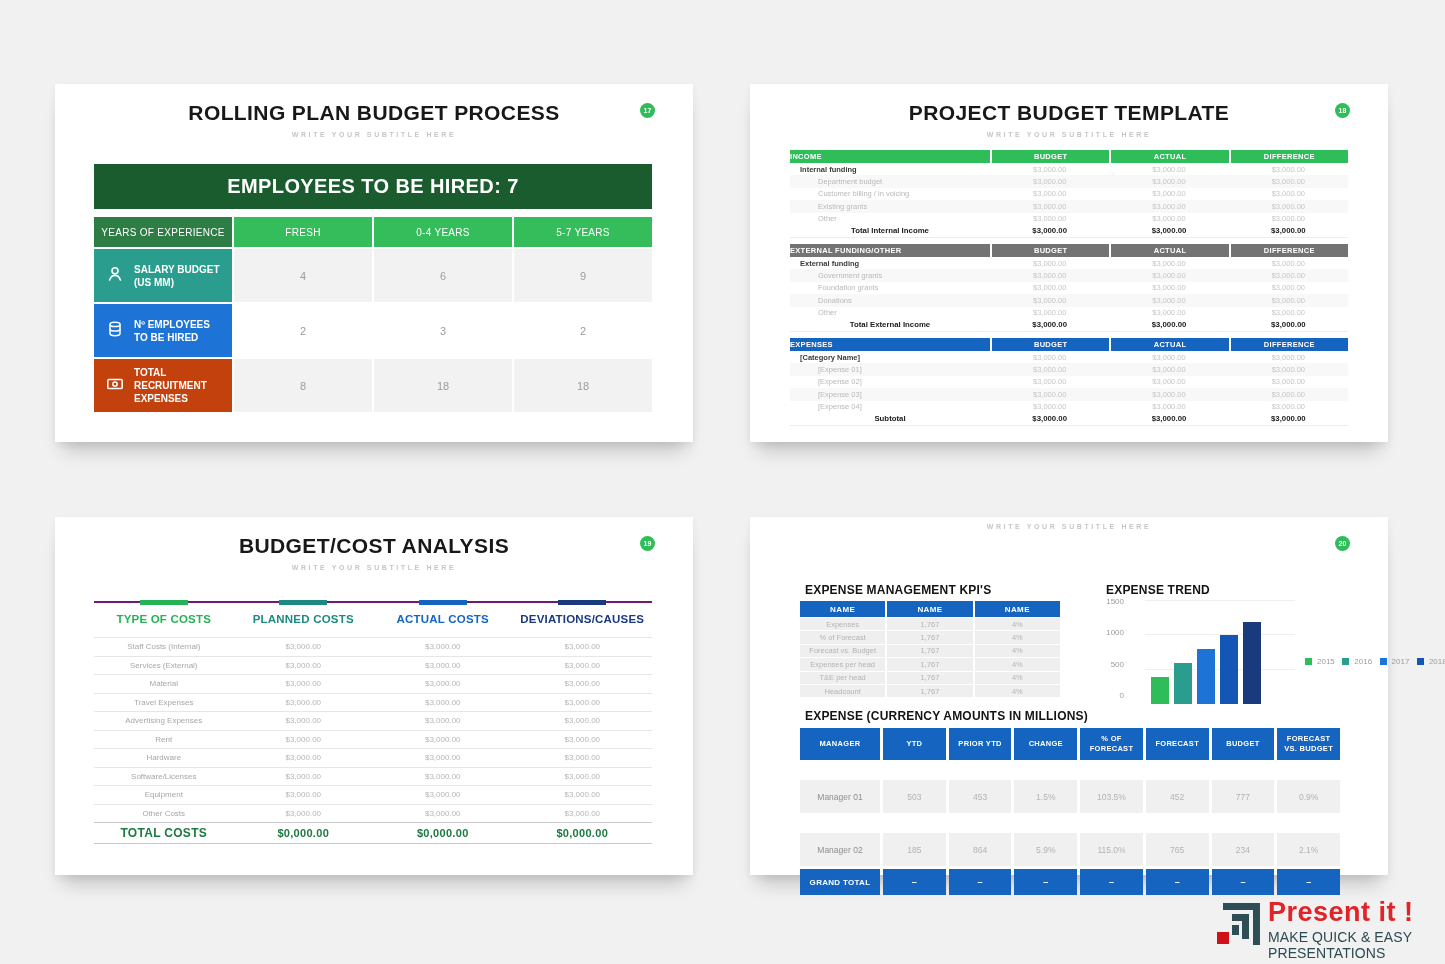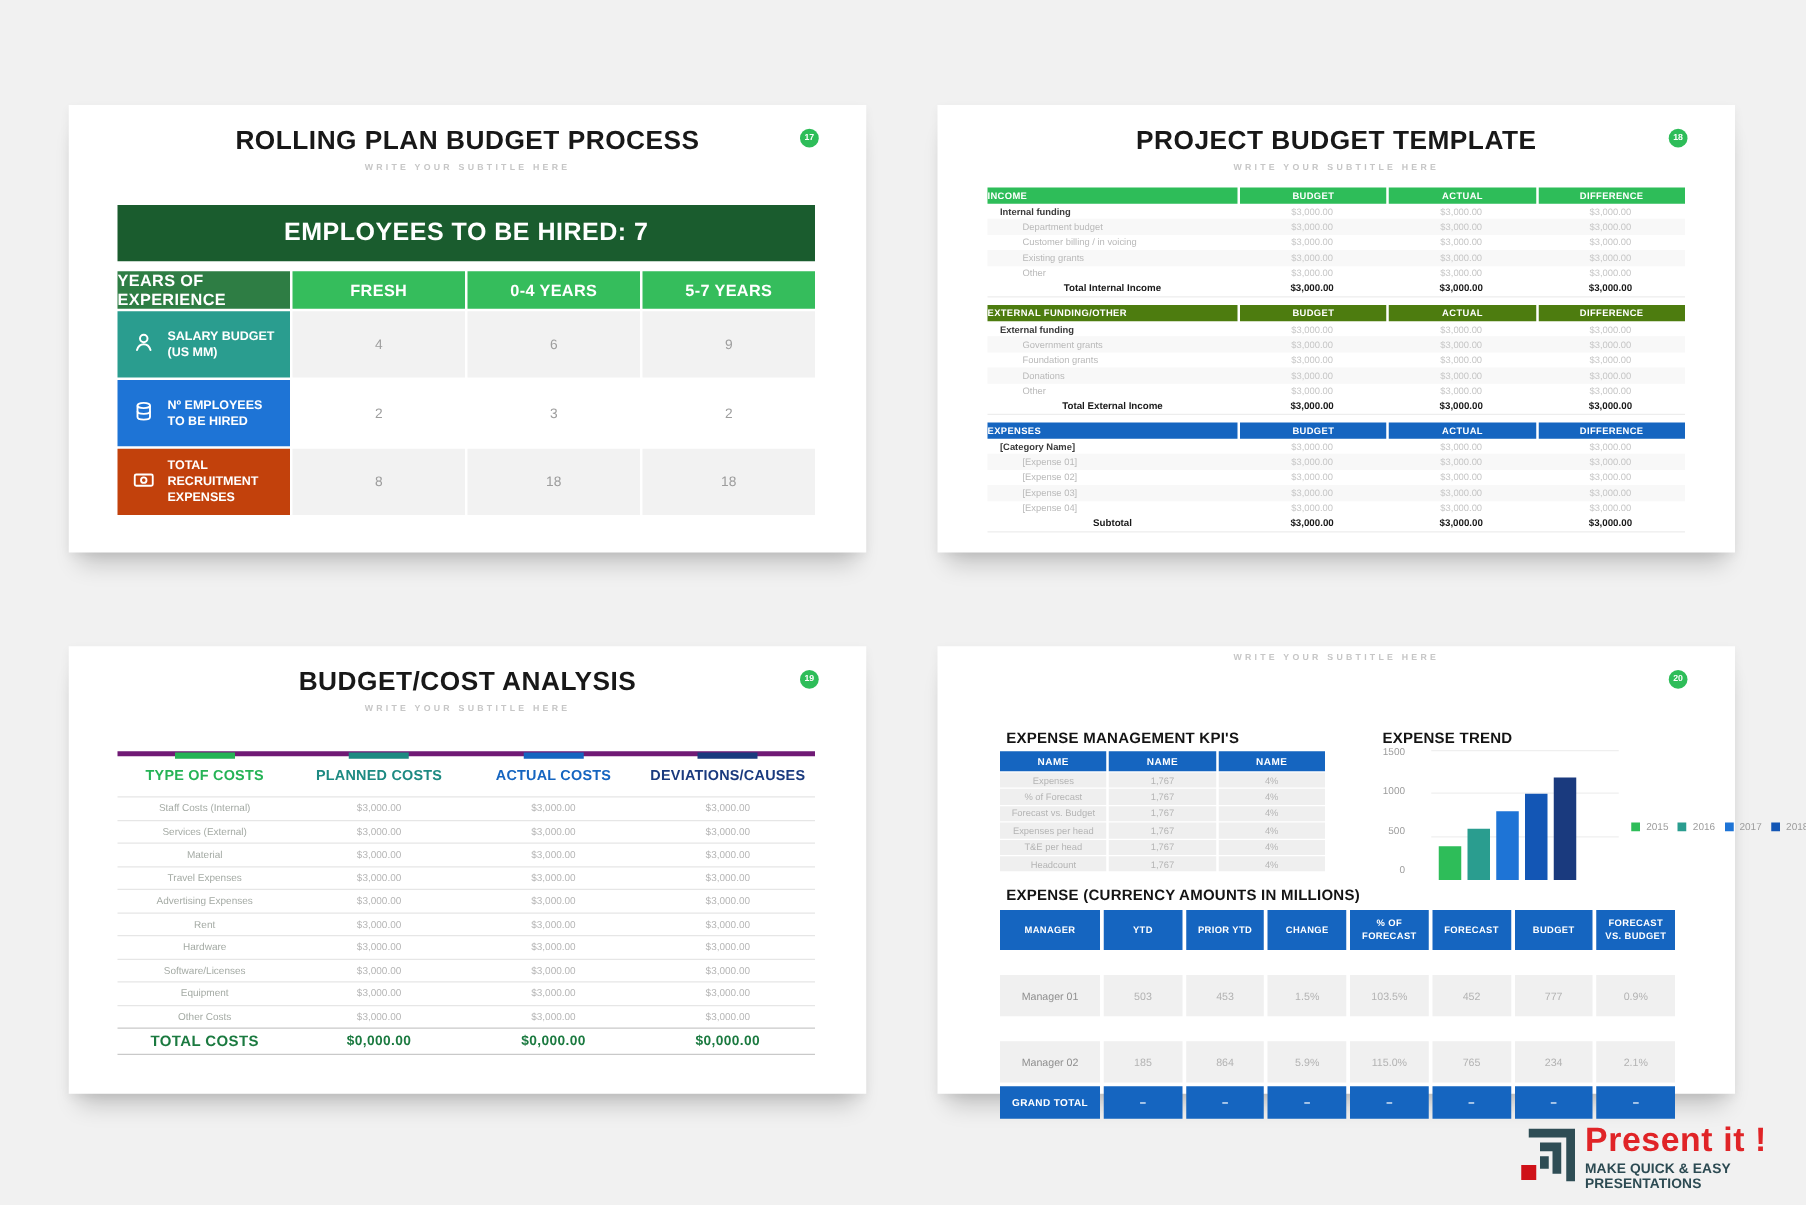--- a/index.html
+++ b/index.html
@@ -15,52 +15,52 @@
 
   .slide-title{text-align:center;margin-top:17px;font-size:21px;font-weight:800;letter-spacing:.4px;color:#181818}
   .slide-subtitle{text-align:center;margin-top:6px;font-size:7px;font-weight:bold;letter-spacing:2.6px;color:#c6c6c6}
   .badge{position:absolute;top:19px;right:38px;width:15px;height:15px;border-radius:50%;background:#2ebd59;
          color:#fff;font-size:7px;font-weight:bold;display:flex;align-items:center;justify-content:center}
 
   
   .banner{position:absolute;left:39px;top:80px;width:558px;height:45px;background:#1a5c2e;color:#fff;
           display:flex;align-items:center;justify-content:center;font-size:20px;font-weight:800;letter-spacing:.4px}
   .t1{position:absolute;left:39px;top:133px;width:558px;display:grid;grid-template-columns:138px 1fr 1fr 1fr;gap:2px}
-  .t1 .h{height:30px;background:#35bd5c;color:#fff;font-weight:700;font-size:13px;letter-spacing:.3px;
+  .t1 .h{height:30px;background:#35bd5c;color:#fff;font-weight:400;font-size:10px;letter-spacing:.3px;
          display:flex;align-items:center;justify-content:center;text-align:left}
   .t1 .h:nth-of-type(1){background:#2e7d44}
   .t1 .lab{height:53px;color:#fff;font-weight:700;font-size:10px;line-height:1.3;
            display:flex;align-items:center;gap:9px;padding:0 8px 0 11px}
   .lab.teal{background:#2a9d8f}.lab.blue{background:#1e74d6}.lab.navy{background:#c2410c}
   .t1 .val{display:flex;align-items:center;justify-content:center;font-size:11px;color:#9d9d9d}
   .t1 .val.shade{background:#f2f2f2}
   .rowicon{flex:0 0 auto}
 
   
   .s2-section{position:absolute;left:40px;width:558px}
   #s2a{top:66px}#s2b{top:160px}#s2c{top:254px}
   .s2-grid{display:grid;grid-template-columns:200px 1fr 1fr 1fr;gap:2px}
   .s2-head div{height:13px;color:#fff;font-size:7.5px;font-weight:bold;letter-spacing:.3px;
                display:flex;align-items:center;justify-content:center}
   .s2-head div:first-child{justify-content:flex-start;padding-left:0}
   .sec-green .s2-head div{background:#2ebd59}
-  .sec-teal  .s2-head div{background:#4d7c0f}
+  .sec-teal  .s2-head div{background:#737373}
   .sec-blue  .s2-head div{background:#1565c0}
   .s2-row{display:grid;grid-template-columns:200px 1fr 1fr 1fr;height:12.4px;align-items:center;font-size:7.5px}
   .s2-rows .s2-row:nth-of-type(even){background:#f8f8f8}
   .s2-row .lbl{color:#b9b9b9;padding-left:28px}
   .s2-row.parent .lbl{color:#3a3a3a;font-weight:bold;padding-left:10px}
   .s2-row .v{text-align:center;color:#c6c6c6}
   .s2-total{display:grid;grid-template-columns:200px 1fr 1fr 1fr;height:13px;align-items:center;
             font-size:7.8px;font-weight:bold;color:#1a1a1a;border-bottom:1px solid #ededed}
   .s2-total div{text-align:center}
 
   
   .t3{position:absolute;left:39px;top:84px;width:558px}
-  .t3-heads{display:grid;grid-template-columns:repeat(4,1fr);border-top:4px solid #701a75;height:36px}
+  .t3-heads{display:grid;grid-template-columns:repeat(4,1fr);border-top:2px solid #701a75;height:36px}
   .t3-h{position:relative;padding-top:10px;text-align:center;font-size:11.5px;font-weight:800;letter-spacing:.2px}
   .t3-h::before{content:"";position:absolute;top:-3px;left:50%;transform:translateX(-50%);
                 width:48px;height:5px;background:currentColor}
   .c-green{color:#26b356}.c-teal{color:#1d8a82}.c-blue{color:#1565c0}.c-navy{color:#1a3a7e}
   .t3-row{display:grid;grid-template-columns:repeat(4,1fr);height:18.5px;align-items:center;
           border-top:1px solid #e6e6e6;font-size:8px;text-align:center}
   .t3-row .lbl{color:#a4aaa4}
   .t3-row .v{color:#b6b6b6}
   .t3-total{display:grid;grid-template-columns:repeat(4,1fr);height:22px;align-items:center;text-align:center;
             border-top:1px solid #c9c9c9;border-bottom:1px solid #c9c9c9;color:#1b7a40;font-weight:800}
@@ -100,21 +100,21 @@
               font-size:8.5px;color:#b3b3b3}
   .mt-row div:first-child{color:#8f8f8f}
   .mt-gt{display:grid;grid-template-columns:80px repeat(7,1fr);gap:3px;margin-top:3px}
   .mt-gt div{background:#1565c0;color:#fff;height:26px;display:flex;align-items:center;justify-content:center;
              font-size:9px;font-weight:bold}
   .mt-gt div:first-child{font-size:8px;letter-spacing:.3px}
 
   
   .logo{position:absolute;left:1216px;top:899px;display:flex;align-items:flex-start;gap:8px}
   .logo-text .brand{color:#e02427;font-size:27px;font-weight:800;letter-spacing:.5px;line-height:1}
-  .logo-text .tagline{color:#2c4a52;font-size:11px;font-weight:bold;letter-spacing:.1px;margin-top:3px}
+  .logo-text .tagline{color:#2c4a52;font-size:14px;font-weight:normal;letter-spacing:.1px;margin-top:3px}
 </style>
 </head>
 <body>
 
 <div class="slide" id="slide1">
   <div class="slide-title">ROLLING PLAN BUDGET PROCESS</div>
   <div class="slide-subtitle">WRITE YOUR SUBTITLE HERE</div>
   <div class="badge">17</div>
 
   <div class="banner">EMPLOYEES TO BE HIRED: 7</div>

